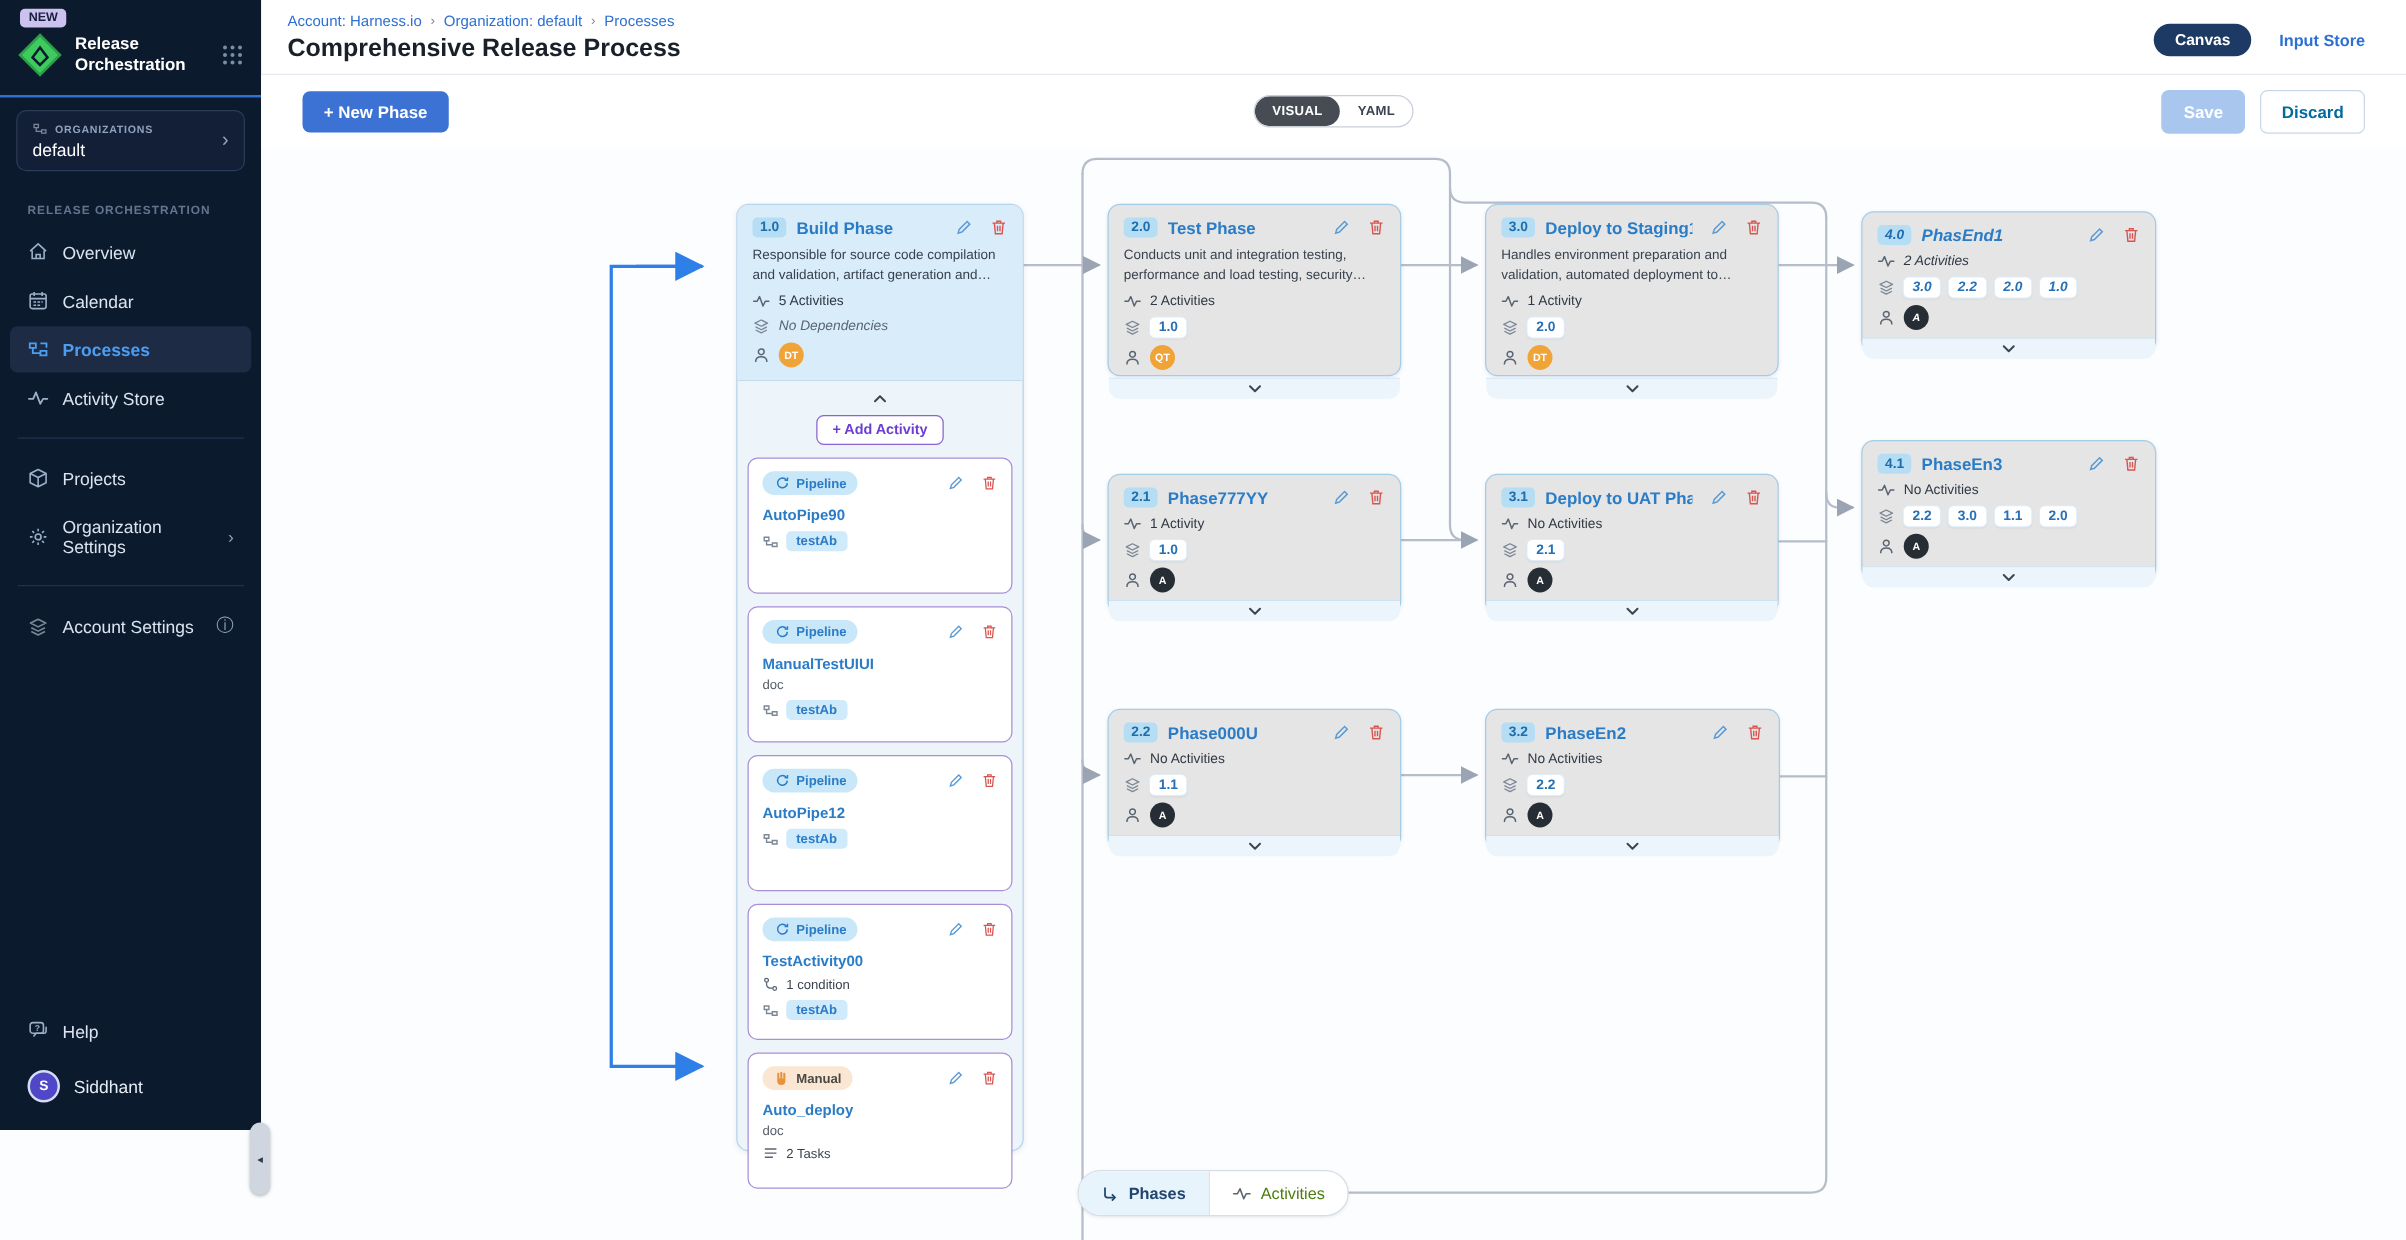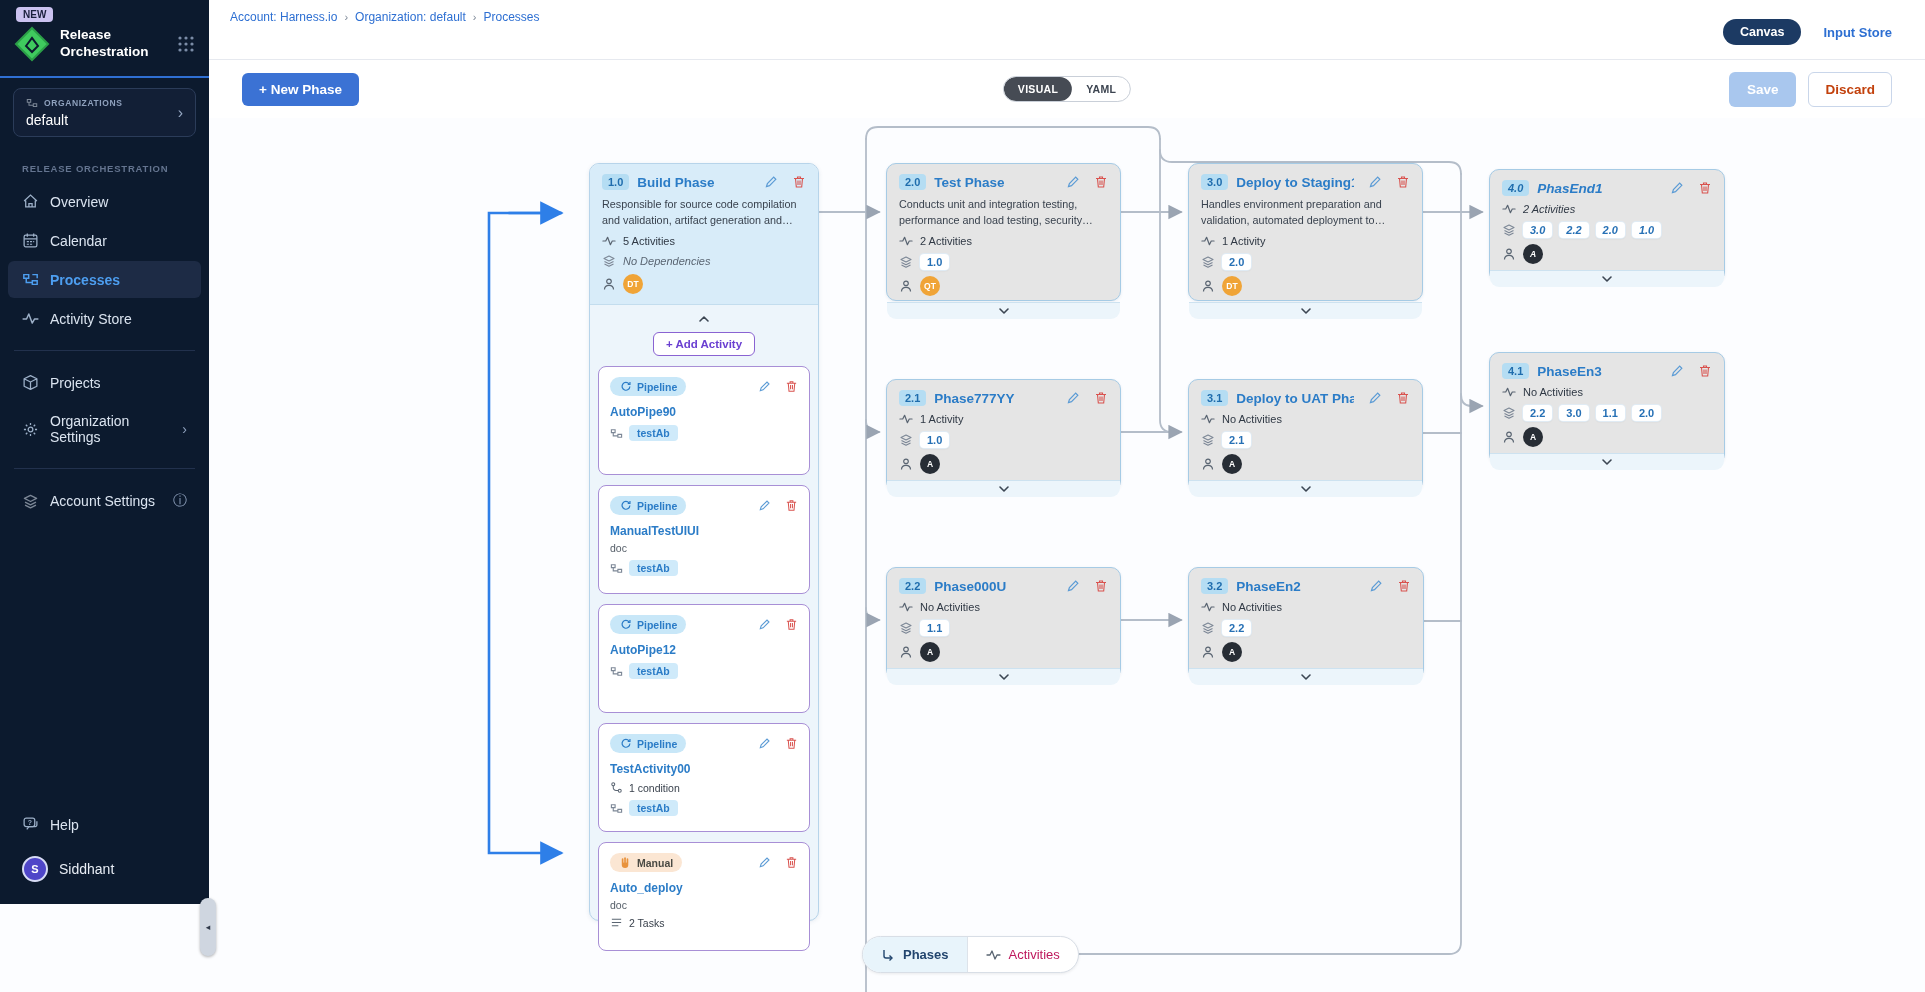--- a/index.html
+++ b/index.html
@@ -43,21 +43,21 @@
   .canvas-pill { background:#1c3a63; color:#fff; font-size:12.5px; font-weight:bold; border:none; border-radius:14px; padding:6px 17px; cursor:pointer; }
   .inputstore-link { color:#2d6fd2; font-size:13px; font-weight:bold; cursor:pointer; }
 
   .toolbar { height:58px; display:flex; align-items:center; padding:0 33px; position:relative; background:#fff; }
   .btn-newphase { background:#3b72d4; color:#fff; border:none; border-radius:6px; font-size:13.5px; font-weight:bold; padding:9px 17px; cursor:pointer; }
   .seg-toggle { position:absolute; left:50%; transform:translateX(-50%); display:flex; border:1px solid #c9cfd8; border-radius:14px; overflow:hidden; background:#fff; }
   .seg { font-size:10.5px; font-weight:bold; padding:6px 14px; cursor:pointer; color:#3c4450; letter-spacing:.3px; }
   .seg.active { background:#464b54; color:#fff; border-radius:13px; }
   .toolbar-right { margin-left:auto; display:flex; gap:12px; }
   .btn-save { background:#a9c7ee; color:#fff; border:none; border-radius:6px; font-size:13.5px; font-weight:bold; padding:9px 18px; cursor:default; }
-  .btn-discard { background:#fff; color:#c2410c; border:1px solid #c9d6ea; border-radius:6px; font-size:13.5px; font-weight:bold; padding:9px 16px; cursor:default; }
+  .btn-discard { background:#fff; color:#0369a1; border:1px solid #c9d6ea; border-radius:6px; font-size:13.5px; font-weight:bold; padding:9px 16px; cursor:default; }
 
   
   .canvas { position:relative; width:1716px; height:874px; background:#fcfdff; overflow:hidden; }
   .connectors { position:absolute; left:0; top:0; z-index:0; }
 
   
   .phase { position:absolute; background:#e5e5e5; border:1px solid #a6cbe5; border-radius:10px; box-shadow:0 1px 3px rgba(40,80,120,.10); z-index:2; display:flex; flex-direction:column; cursor:pointer; }
   .ph-body { padding:10px 12px 6px 12px; flex:1; }
   .ph-head { display:flex; align-items:center; gap:8px; }
   .ph-num { background:#b5ddf3; color:#1f6dad; font-size:11px; font-weight:bold; padding:2px 6px; border-radius:4px; }
@@ -97,21 +97,21 @@
   .type-badge.manual { background:#fbe6d3; color:#4a4a44; }
   .act-actions { margin-left:auto; display:flex; gap:14px; }
   .act-name { color:#2b7cc7; font-size:12px; font-weight:bold; margin-top:9px; }
   .act-sub { font-size:10.5px; color:#555e68; margin-top:4px; }
   .act-meta { display:flex; align-items:center; gap:6px; font-size:10.5px; color:#3a424d; margin-top:5px; }
   .act-tag-row { display:flex; align-items:center; gap:6px; margin-top:6px; }
   .tag-badge { background:#cfeafa; color:#2b7cc7; font-size:10.5px; font-weight:bold; padding:2px 8px; border-radius:4px; }
 
   
   .bottom-tabs { position:absolute; left:653px; top:818px; height:37px; display:flex; background:#fff; border:1px solid #d8dee6; border-radius:19px; overflow:hidden; box-shadow:0 1px 3px rgba(0,0,0,.08); z-index:3; }
-  .btab { display:flex; align-items:center; gap:8px; padding:0 18px; font-size:13px; cursor:pointer; color:#be185d; }
+  .btab { display:flex; align-items:center; gap:8px; padding:0 18px; font-size:13px; cursor:pointer; color:#4d7c0f; }
   .btab.active { background:#e8f4fb; color:#22456e; font-weight:bold; }
   .btab + .btab { border-left:1px solid #dde3ea; }
 </style>
 </head>
 <body>
 
 <svg width="0" height="0" style="position:absolute">
   <defs>
     <g id="i-pencil">
         <path d="M2.5 11.5l.9-3 6.3-6.3 2.1 2.1-6.3 6.3-3 .9z" fill="none" stroke="#5b9bd5" stroke-width="1.2"></path>
@@ -280,20 +280,21 @@
   <div class="main">
 
     <header class="topbar">
       <div class="crumbs">
         <a>Account: Harness.io</a>
         <span class="crumb-sep">›</span>
         <a>Organization: default</a>
         <span class="crumb-sep">›</span>
         <a>Processes</a>
       </div>
+      <div class="page-title">Comprehensive Release Process</div>
       <div class="topbar-right">
         <button class="canvas-pill">Canvas</button>
         <span class="inputstore-link">Input Store</span>
       </div>
     </header>
 
     <div class="toolbar">
       <button class="btn-newphase">+ New Phase</button>
       <div class="seg-toggle">
         <span class="seg active">VISUAL</span>

